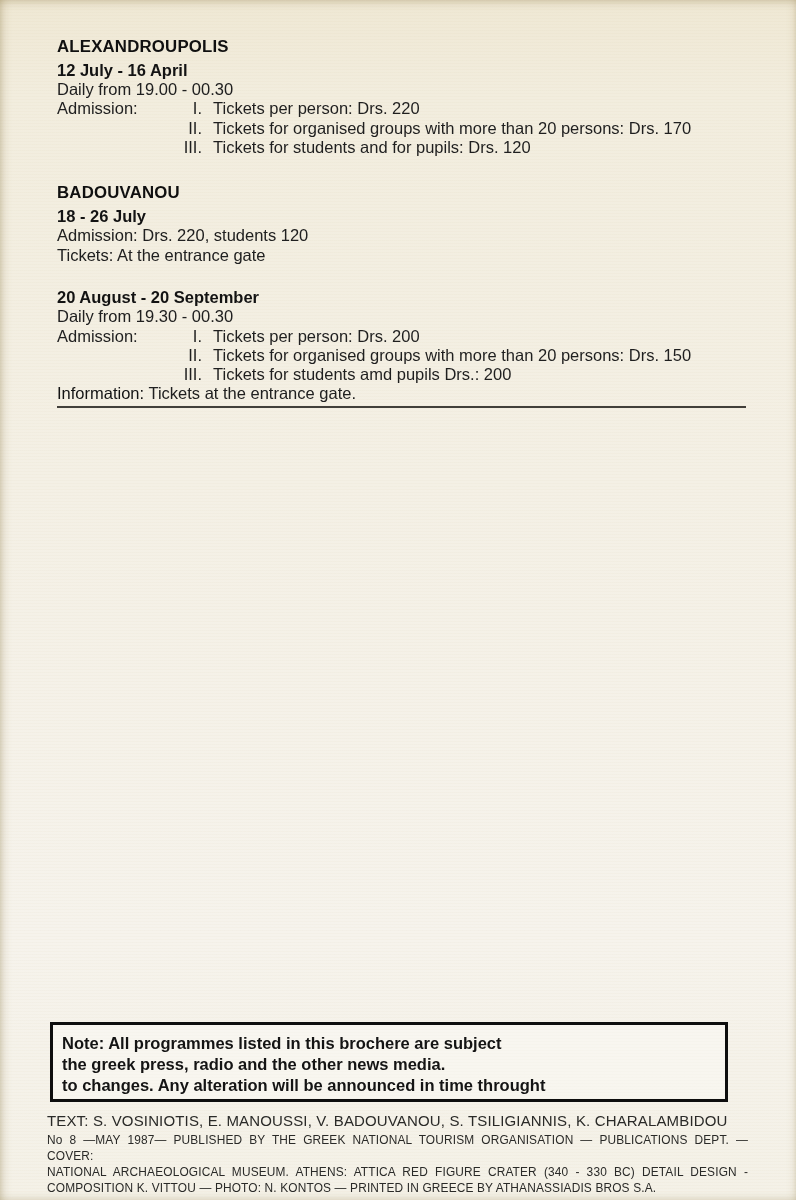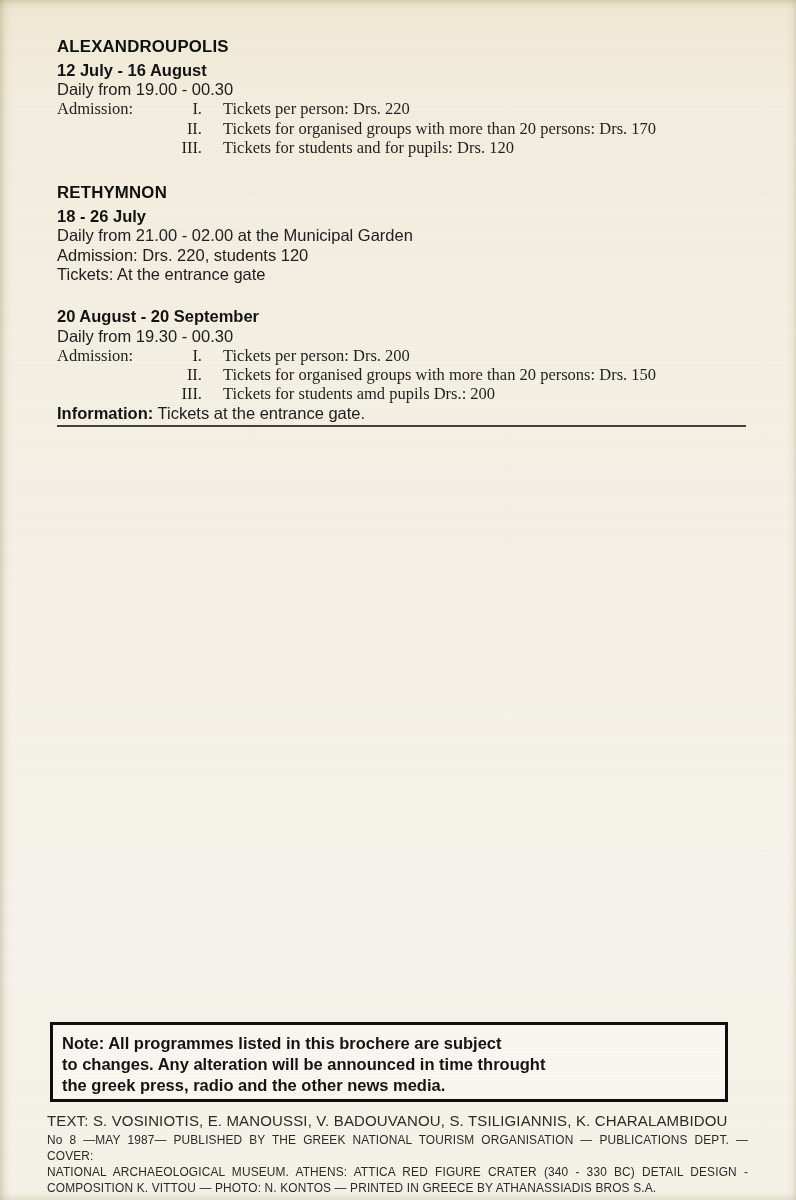--- a/index.html
+++ b/index.html
@@ -18,25 +18,25 @@
       inset 0 -6px 8px -5px rgba(140,120,70,0.20);
     overflow:hidden;
   }
   .content{position:absolute;left:57px;top:37px;right:50px;}
   .sec{font-size:16.5px;line-height:19.3px;}
   .sec-1{margin-bottom:26px;}
   .sec-2{margin-bottom:23px;}
   h2.city{margin:0 0 4.5px 0;font-size:16.8px;line-height:19.3px;font-weight:700;color:#101010;letter-spacing:0.2px;}
   .dates{font-weight:700;color:#131313;}
   .plain{color:#202020;}
-  .adm-row{display:flex;font-family:Liberation Serif, serif;}
+  .adm-row{display:flex;}
   .adm-label{width:98px;flex:0 0 98px;}
   .adm-num{width:47px;flex:0 0 47px;text-align:right;}
-  .adm-text{margin-left:21px;text-align:right;}
-  .b{font-weight:700;color:#131313;}
+  .adm-text{margin-left:11px;text-align:right;}
+  .b{font-weight:400;color:#131313;}
   .rule{margin-top:2px;height:2px;background:#413f3a;border:none;width:100%;}
   .note-box{
     position:absolute;left:50px;top:1022px;width:678px;height:80px;
     box-sizing:border-box;border:3px solid #0e0e0e;
     background:rgba(255,255,255,0.30);
     padding:8px 28px 6px 9px;
     font-size:16.5px;line-height:21px;font-weight:700;color:#141414;
   }
   .footer{position:absolute;left:47px;top:1113px;width:701px;color:#2a2a28;}
   .credits{font-size:15px;line-height:15px;letter-spacing:0.15px;}
@@ -45,43 +45,42 @@
   .pub-just{text-align:justify;text-align-last:justify;}
 </style>
 </head>
 <body>
 
 <div class="page">
   <div class="content">
 
     <section class="sec sec-1">
       <h2 class="city">ALEXANDROUPOLIS</h2>
-      <div class="dates">12 July - 16 August</div>
+      <div class="dates">12 July - 16 April</div>
       <div class="plain">Daily from 19.00 - 00.30</div>
       <div class="adm-row">
         <span class="adm-label">Admission:</span>
         <span class="adm-num">I.</span>
         <span class="adm-text">Tickets per person: Drs. 220</span>
       </div>
       <div class="adm-row">
         <span class="adm-label"></span>
         <span class="adm-num">II.</span>
         <span class="adm-text">Tickets for organised groups with more than 20 persons: Drs. 170</span>
       </div>
       <div class="adm-row">
         <span class="adm-label"></span>
         <span class="adm-num">III.</span>
         <span class="adm-text">Tickets for students and for pupils: Drs. 120</span>
       </div>
     </section>
 
     <section class="sec sec-2">
-      <h2 class="city">RETHYMNON</h2>
+      <h2 class="city">BADOUVANOU</h2>
       <div class="dates">18 - 26 July</div>
-      <div class="plain">Daily from 21.00 - 02.00 at the Municipal Garden</div>
       <div class="plain">Admission: Drs. 220, students 120</div>
       <div class="plain">Tickets: At the entrance gate</div>
     </section>
 
     <section class="sec sec-3">
       <div class="dates">20 August - 20 September</div>
       <div class="plain">Daily from 19.30 - 00.30</div>
       <div class="adm-row">
         <span class="adm-label">Admission:</span>
         <span class="adm-num">I.</span>
@@ -101,22 +100,22 @@
         <span class="b">Information:</span>
         <span>Tickets at the entrance gate.</span>
       </div>
     </section>
 
     <div class="rule"></div>
   </div>
 
   <div class="note-box">
     <div>Note: All programmes listed in this brochere are subject</div>
+    <div>the greek press, radio and the other news media.</div>
     <div>to changes. Any alteration will be announced in time throught</div>
-    <div>the greek press, radio and the other news media.</div>
   </div>
 
   <div class="footer">
     <div class="credits">TEXT: S. VOSINIOTIS, E. MANOUSSI, V. BADOUVANOU, S. TSILIGIANNIS, K. CHARALAMBIDOU</div>
     <div class="pub">
       <div class="pub-line pub-just">No 8 —MAY 1987— PUBLISHED BY THE GREEK NATIONAL TOURISM ORGANISATION — PUBLICATIONS DEPT. — COVER:</div>
       <div class="pub-line pub-just">NATIONAL ARCHAEOLOGICAL MUSEUM. ATHENS: ATTICA RED FIGURE CRATER (340 - 330 BC) DETAIL DESIGN -</div>
       <div class="pub-line">COMPOSITION K. VITTOU — PHOTO: N. KONTOS — PRINTED IN GREECE BY ATHANASSIADIS BROS S.A.</div>
     </div>
   </div>

